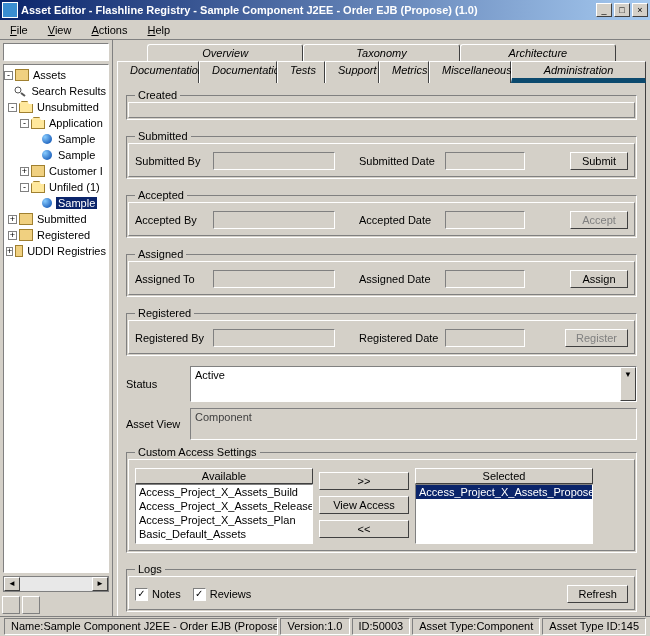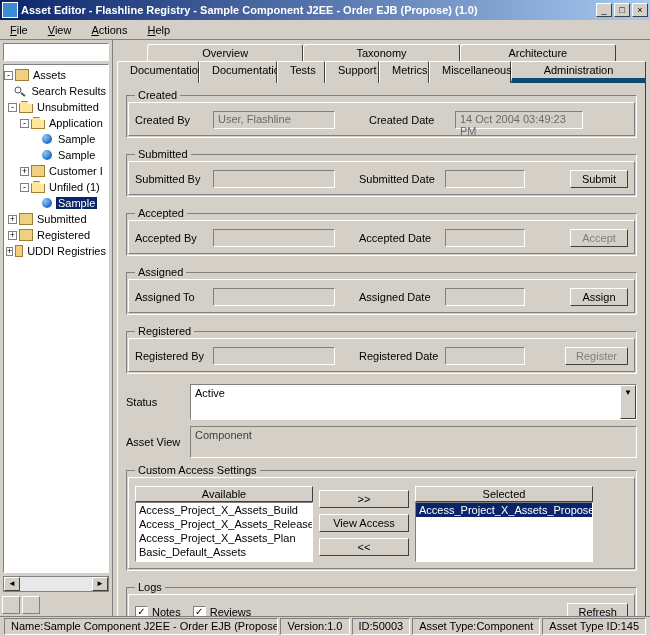--- a/index.html
+++ b/index.html
@@ -141,20 +141,21 @@
     .tab-row { display: flex; width: 100%; }
     .tab {
       background: #d4d0c8;
       border: 1px solid #fff;
       border-right-color: #404040;
       border-bottom: none;
       padding: 2px 12px;
       text-align: center;
       font-size: 11px;
       cursor: default;
+      font-style: italic;
     }
     .tab.row1 { border-top-left-radius: 3px; border-top-right-radius: 3px; }
     .tab.active {
       background: #d4d0c8;
       border-bottom: 5px solid #0c4a6e;
       position: relative;
       z-index: 2;
     }
     .tab-panel {
       border: 1px solid #fff;
@@ -428,27 +429,20 @@
         <div class="tab" style="width:54px">Support</div>
         <div class="tab" style="width:50px">Metrics</div>
         <div class="tab" style="width:82px">Miscellaneous</div>
         <div class="tab active" style="flex:1">Administration</div>
       </div>
     </div>
     <div class="tab-panel">
 
       <fieldset>
         <legend>Created</legend>
-        <div class="field-row">
-          <span class="field-label">Created By</span>
-          <span class="field-input w1">User, Flashline</span>
-          <span style="width:22px"></span>
-          <span class="field-label2">Created Date</span>
-          <span class="field-input w2">14 Oct 2004 03:49:23 PM</span>
-        </div>
       </fieldset>
 
       <fieldset>
         <legend>Submitted</legend>
         <div class="field-row">
           <span class="field-label">Submitted By</span>
           <span class="field-input w1"></span>
           <span style="width:12px"></span>
           <span class="field-label2">Submitted Date</span>
           <span class="field-input" style="width:80px"></span>

